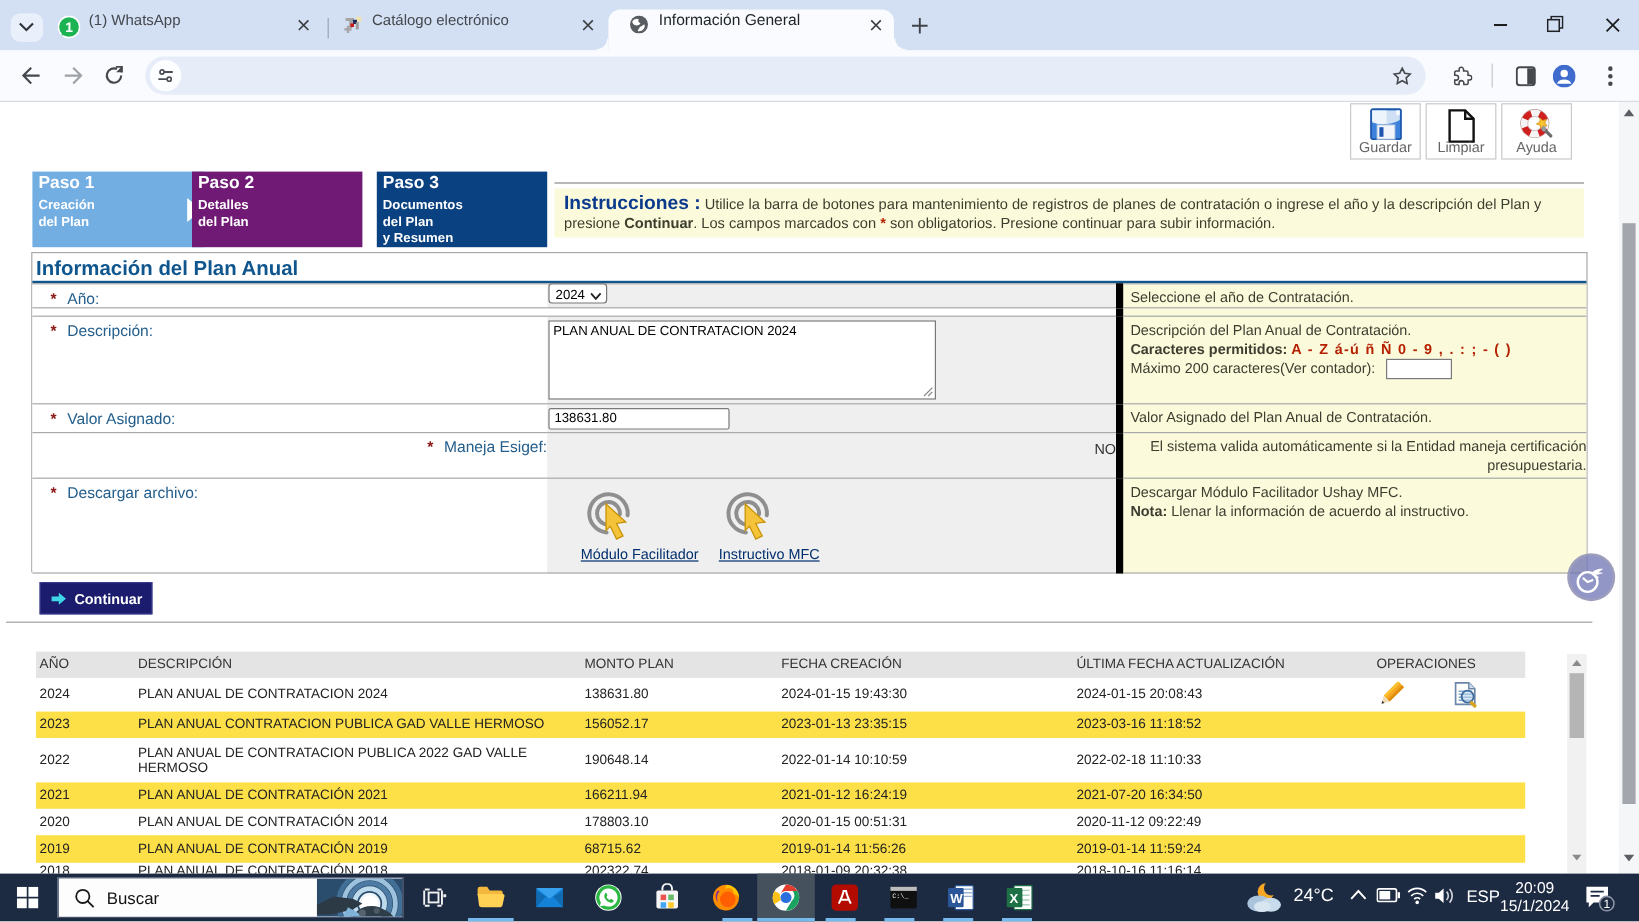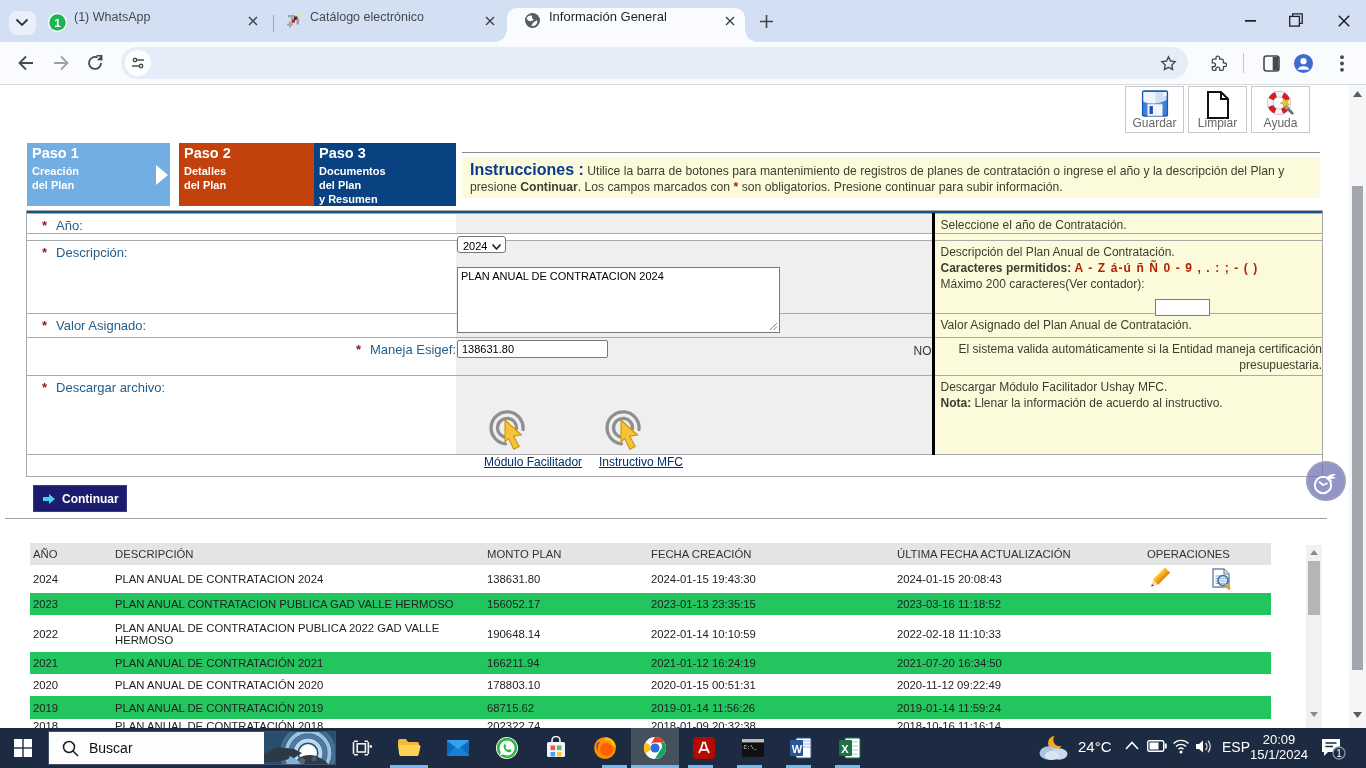--- a/index.html
+++ b/index.html
@@ -24,47 +24,47 @@
   
   #page { position:absolute; left:0; top:85px; width:1349px; height:643px; background:#fff; overflow:hidden; }
   .btnbox { position:absolute; width:59px; height:47px; border:1px solid #c9c9c9; background:#fff; text-align:center; }
   .btnbox .lbl { position:absolute; left:0; width:100%; bottom:2px; font-size:12px; color:#666; }
   .btnbox svg { position:absolute; left:50%; top:3px; transform:translateX(-50%); }
 
   .step { position:absolute; top:58px; height:63px; color:#fff; }
   .step .t1 { font-weight:bold; font-size:14.5px; padding:2px 12px 2px 5px; }
   .step .t2 { font-size:11px; font-weight:bold; padding:2px 0 0 5px; }
   #step1 { left:27px; width:143px; background:#73aee3; }
-  #step2 { left:179px; width:142px; background:#c2410c; }
+  #step2 { left:160px; width:142px; background:#701a75; }
   #step3 { left:314px; width:142px; background:#0a4180; }
 
   #instr { position:absolute; left:462px; top:72px; width:858px; height:41px; background:#fbfbdc; font-size:12.2px; color:#3e3e2e; padding:5px 8px 0 8px; line-height:16px; }
   #instr b.t { color:#0b3a8c; font-size:16px; }
 
   #container { position:absolute; left:26px; top:125px; width:1297px; height:267px; border:1px solid #a9a9a9; }
   #ftitle { font-size:17px; font-weight:bold; color:#10568e; padding:3px 0 0 3px; height:23px; line-height:20px; }
   #fthr { height:2px; background:#10568e; }
   table#form { border-collapse:collapse; width:1295px; table-layout:fixed; }
   #form td { border-top:1px solid #a9a9a9; vertical-align:top; font-size:12px; }
   #form td.lab { width:429px; background:#fff; color:#235e8c; font-size:13px; padding:4px 0 0 15px; }
   #form td.wid { width:477px; background:#efefef; padding:2px 0 0 2px; }
-  #form td.hlp { width:389px; border-left:3px solid #000000; background:#fbfbdc; color:#3d3d30; padding:3px 0 0 6px; line-height:16px; }
+  #form td.hlp { width:389px; border-left:6px solid #000000; background:#fbfbdc; color:#3d3d30; padding:3px 0 0 6px; line-height:16px; }
   .ast { color:#8c1717; font-weight:bold; margin-right:9px; }
   .red { color:#b42000; font-weight:bold; }
 
   #continuar { position:absolute; left:33px; top:400px; width:94px; height:27px; background:#1c1c6e; border:1px solid #3a3a8a; color:#fff; font-size:12px; font-weight:bold; }
   #hr1 { position:absolute; left:5px; top:433px; width:1322px; height:1px; background:#a0a0a0; }
 
   
   #dtable { position:absolute; left:30px; top:458px; width:1241px; font-size:11.3px; color:#222; }
   .drow { position:absolute; left:0; width:1241px; }
   .drow .c { position:absolute; top:50%; transform:translateY(-50%); white-space:nowrap; }
   .c1 { left:3px; } .c2 { left:85px; width:360px; } .c3 { left:457px; } .c4 { left:621px; } .c5 { left:867px; } .c6 { left:1117px; }
   .hdr { background:#e4e4e4; font-weight:normal; color:#333; }
-  .blue { background:#22c55e; }
+  .blue { background:#fde047; }
 
   
   #pgsb { position:absolute; left:1349px; top:85px; width:17px; height:683px; background:#f5f6f8; }
   #pgsb .thumb { position:absolute; left:3px; top:101px; width:11px; height:484px; background:#a3a7ad; }
   #insb { position:absolute; left:1306px; top:460px; width:16px; height:183px; background:#f1f1f1; }
   #insb .thumb { position:absolute; left:2px; top:16px; width:12px; height:54px; background:#b5b5b5; }
 
   
   #taskbar { position:absolute; left:0; top:728px; width:1366px; height:40px; background:#1d2b42; }
   .tbtxt { color:#fff; font-size:15px; position:absolute; }
@@ -234,20 +234,21 @@
     <div id="step3" class="step">
         <div class="t1">Paso 3</div>
         <div class="t2">Documentos</div>
         <div class="t2">del Plan</div>
         <div class="t2">y Resumen</div>
       </div>
     <div class="abs" style="left:462px; top:67px; width:858px; height:1px; background:#8a8a8a;"></div>
     <div id="instr"><b class="t">Instrucciones :</b> Utilice la barra de botones para mantenimiento de registros de planes de contratación o ingrese el año y la descripción del Plan y presione <b>Continuar</b>. Los campos marcados con <span class="red">*</span> son obligatorios. Presione continuar para subir información.</div>
 
     <div id="container">
+      <div id="ftitle">Información del Plan Anual</div>
       <div id="fthr"></div>
       <table id="form">
         <tbody>
             <tr style="height:19px;">
           <td class="lab"><span class="ast">*</span>Año:</td>
           <td class="wid"></td>
           <td class="hlp">Seleccione el año de Contratación.</td>
         </tr>
         <tr style="height:7px;">
           <td class="lab" style="padding:0;"></td>
@@ -350,21 +351,21 @@
         </div>
       <div class="drow blue" style="top:109px; height:22px;">
           <span class="c c1">2021</span>
           <span class="c c2">PLAN ANUAL DE CONTRATACIÓN 2021</span>
           <span class="c c3">166211.94</span>
           <span class="c c4">2021-01-12 16:24:19</span>
           <span class="c c5">2021-07-20 16:34:50</span>
         </div>
       <div class="drow" style="top:131px; height:22px;">
           <span class="c c1">2020</span>
-          <span class="c c2">PLAN ANUAL DE CONTRATACIÓN 2020</span>
+          <span class="c c2">PLAN ANUAL DE CONTRATACIÓN 2014</span>
           <span class="c c3">178803.10</span>
           <span class="c c4">2020-01-15 00:51:31</span>
           <span class="c c5">2020-11-12 09:22:49</span>
         </div>
       <div class="drow blue" style="top:153px; height:23px;">
           <span class="c c1">2019</span>
           <span class="c c2">PLAN ANUAL DE CONTRATACIÓN 2019</span>
           <span class="c c3">68715.62</span>
           <span class="c c4">2019-01-14 11:56:26</span>
           <span class="c c5">2019-01-14 11:59:24</span>

